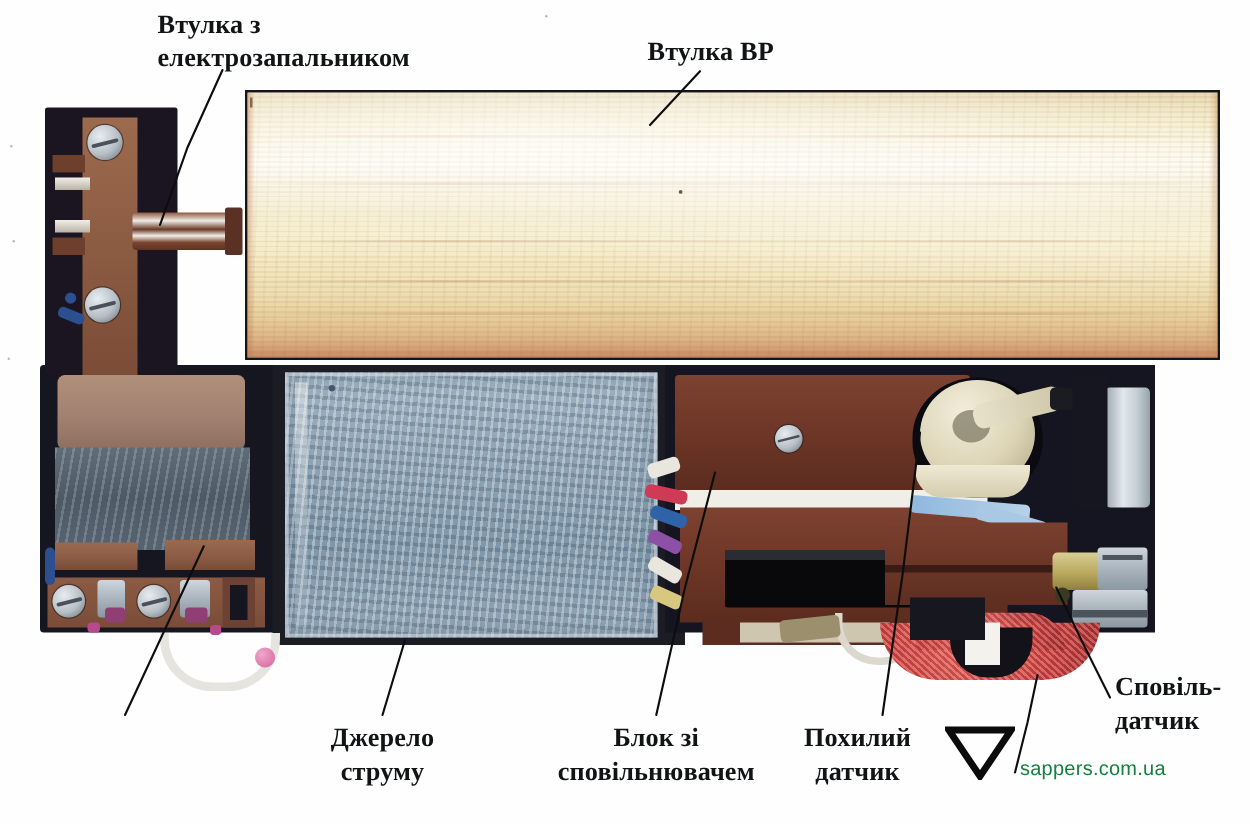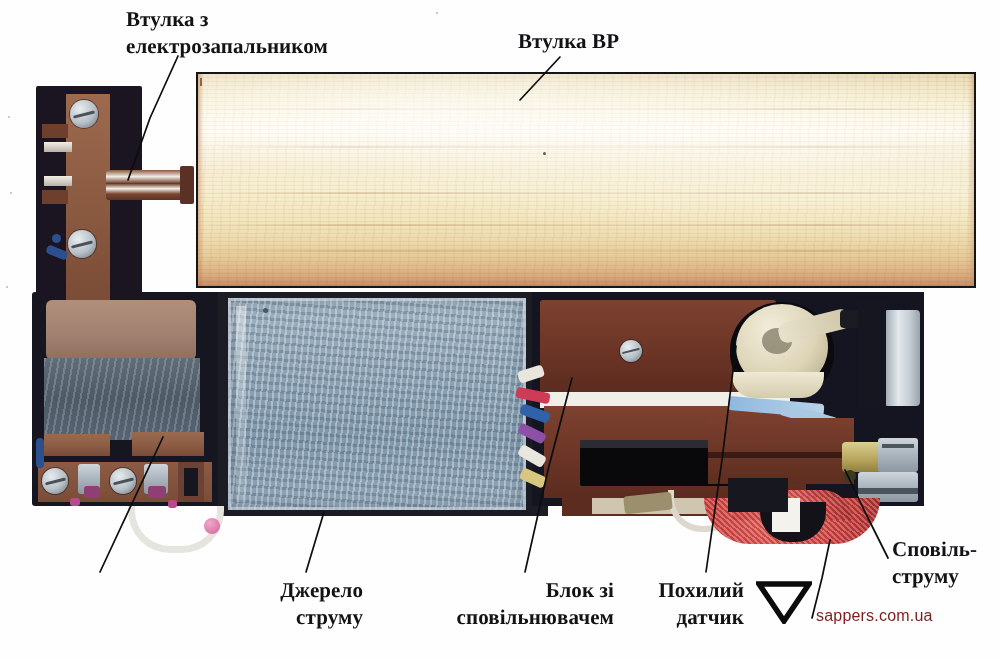--- a/index.html
+++ b/index.html
@@ -22,21 +22,21 @@
     position: absolute;
     font-family: "Liberation Serif", "DejaVu Serif", serif;
     font-size: 21px;
     font-weight: 600;
     color: #111315;
     line-height: 1.28;
     letter-spacing: .1px;
     white-space: pre-line;
     text-rendering: geometricPrecision;
   }
-  .label.ctr { text-align: right; }
+  .label.ctr { text-align: center; }
   .label.rt  { text-align: left; }
 
   
   #leaders { position:absolute; left:0; top:0; width:1000px; height:659px; pointer-events:none; }
 
   
   #charge {
     position:absolute;
     left:196px; top:72px; width:780px; height:216px;
     border: 2.5px solid #151515;
@@ -136,21 +136,21 @@
   #wm { position:absolute; left:756px; top:578px; width:230px; height:48px; }
   #wm .tri { position:absolute; left:0; top:2px; }
   #wm .word {
     position:absolute; left:58px; top:-2px;
     font-family:"Liberation Sans","DejaVu Sans",sans-serif;
     font-weight:800; font-size:31px; letter-spacing:1.5px; color:#0b0b0b;
   }
   #wm .url {
     position:absolute; left:60px; top:29px;
     font-family:"Liberation Sans","DejaVu Sans",sans-serif;
-    font-weight:400; font-size:16px; letter-spacing:.2px; color:#7f1d1d;
+    font-weight:400; font-size:16px; letter-spacing:.2px; color:#15803d;
   }
   .speck { position:absolute; width:2px; height:2px; background:#b9b9b9; border-radius:50%; }
 </style>
 </head>
 <body>
 
 <div id="stage">
 
   <div class="speck" style="left:436px;top:12px;"></div>
   <div class="speck" style="left:8px;top:116px;"></div>
@@ -299,21 +299,21 @@
   <div class="label rt" style="left:126px;top:6px;">Втулка з
 електрозапальником</div>
   <div class="label rt" style="left:518px;top:28px;">Втулка ВР</div>
   <div class="label ctr" style="left:249px;top:577px;width:114px;">Джерело
 струму</div>
   <div class="label ctr" style="left:436px;top:577px;width:178px;">Блок зі
 сповільнювачем</div>
   <div class="label ctr" style="left:628px;top:577px;width:116px;">Похилий
 датчик</div>
   <div class="label rt" style="left:892px;top:536px;">Сповіль-
-струму</div>
+датчик</div>
 
   <div id="wm">
     <svg class="tri" width="56" height="44" viewBox="0 0 56 44">
       <polygon points="3,4 53,4 28,41" fill="none" stroke="#0b0b0b" stroke-width="5.5" stroke-linejoin="miter"></polygon>
     </svg>
     <div class="url">sappers.com.ua</div>
   </div>
 
 </div>
 

